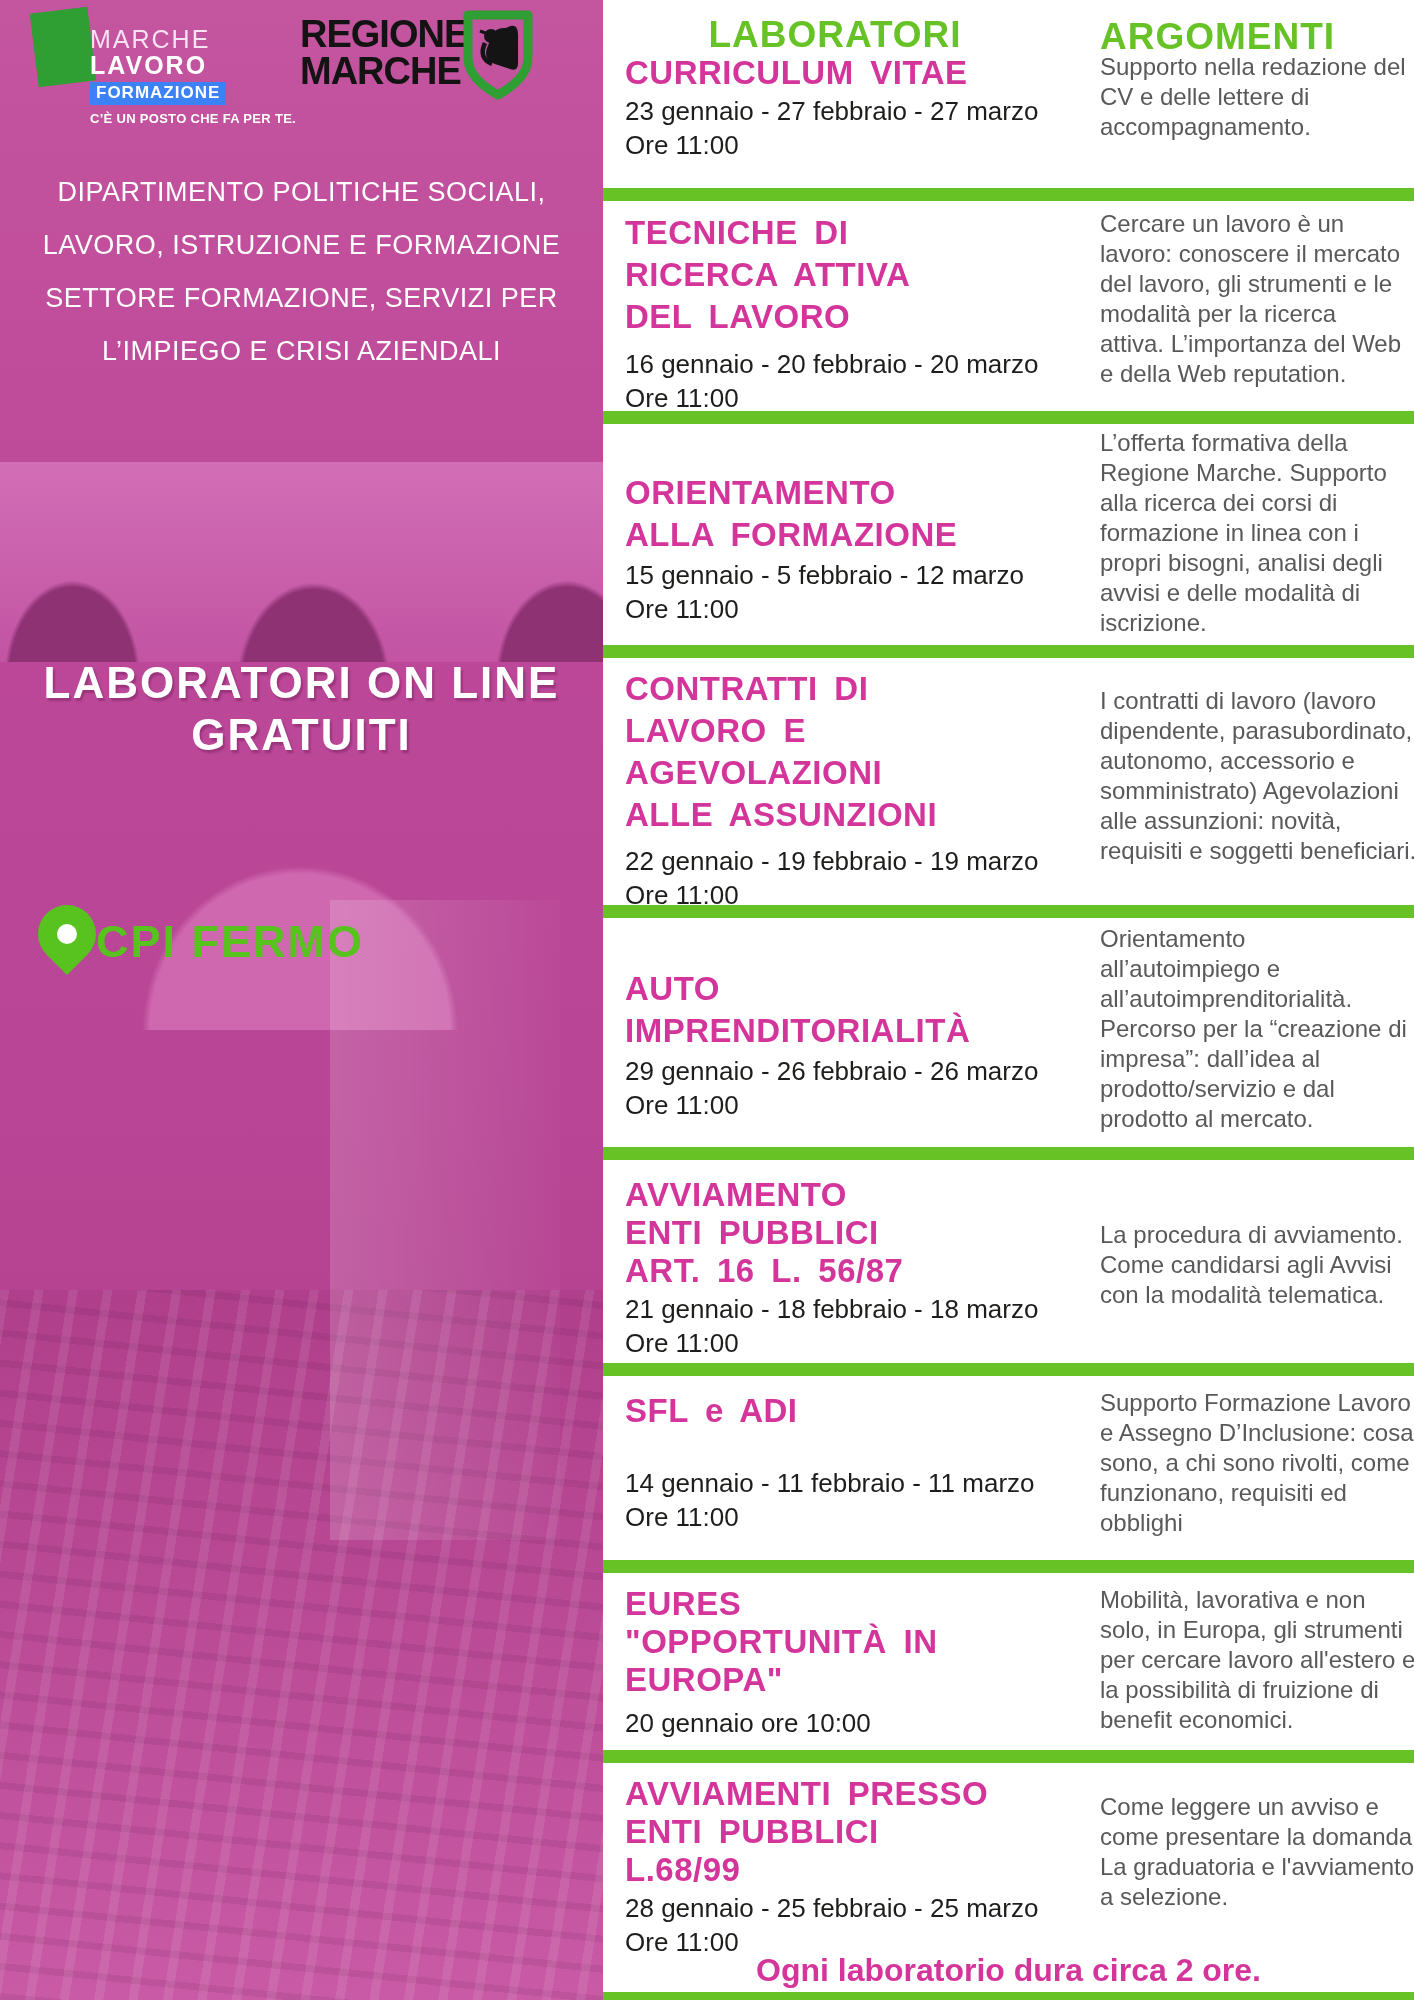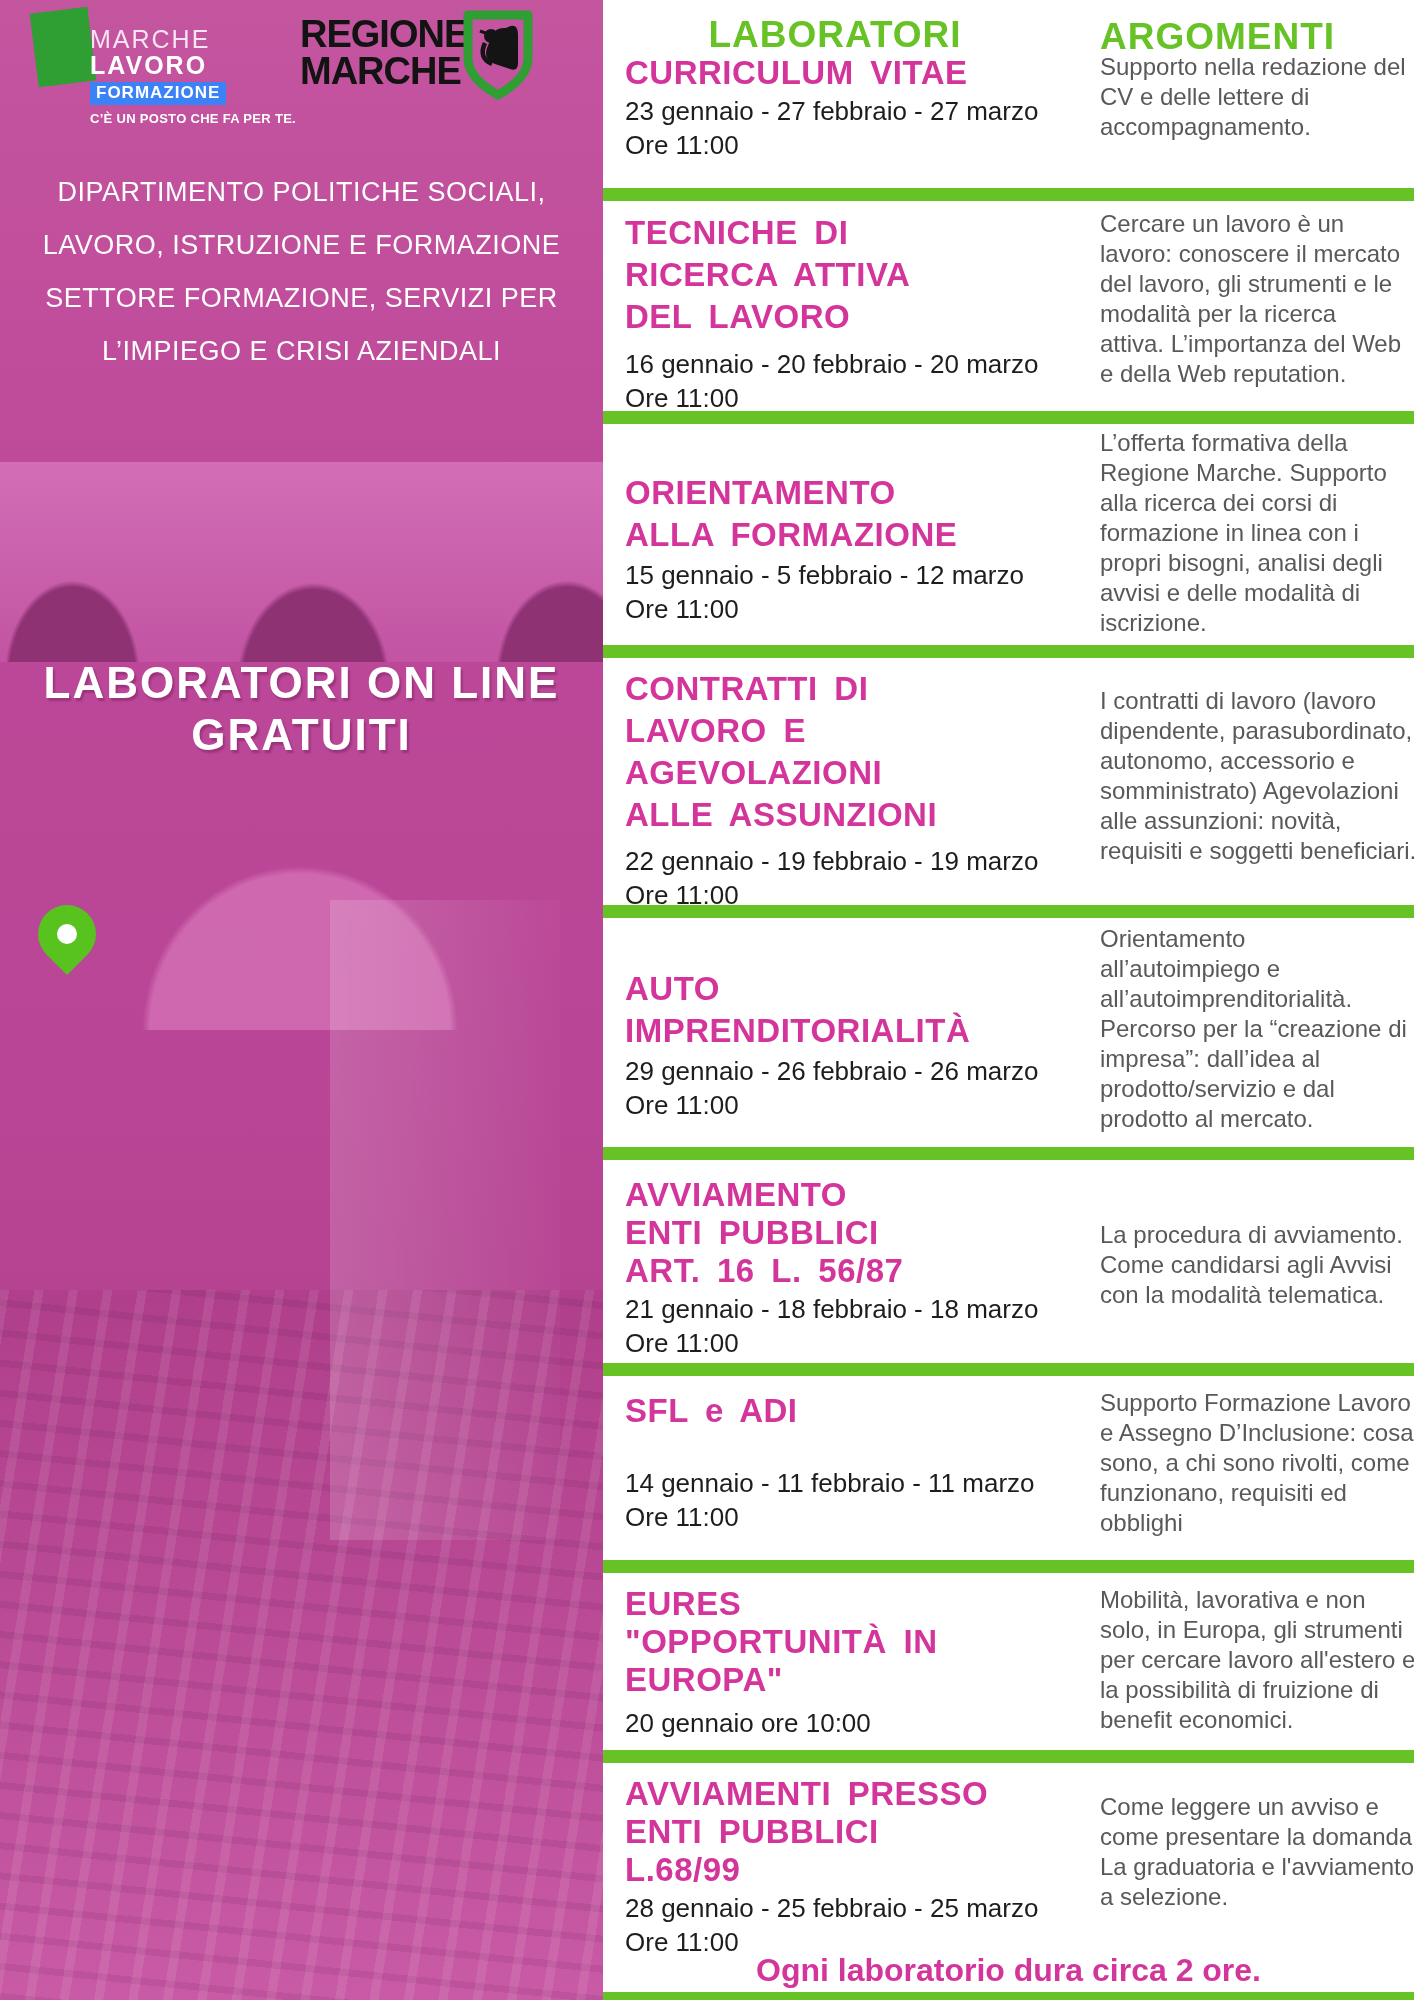--- a/index.html
+++ b/index.html
@@ -116,20 +116,21 @@
 
     <p class="dept">DIPARTIMENTO POLITICHE SOCIALI,
 LAVORO, ISTRUZIONE E FORMAZIONE
 SETTORE FORMAZIONE, SERVIZI PER
 L’IMPIEGO E CRISI AZIENDALI</p>
 
     <h1 class="main-title">LABORATORI ON LINE
 GRATUITI</h1>
 
     <div class="pin"></div>
+    <div class="location">CPI FERMO</div>
   </aside>
 
   <main>
     <div class="col-header lab">LABORATORI</div>
     <div class="col-header arg">ARGOMENTI</div>
 
     <section>
       <h2 class="w-title" style="top:52px">CURRICULUM VITAE</h2>
       <div class="w-dates" style="top:96px">23 gennaio - 27 febbraio - 27 marzo</div>
       <div class="w-time" style="top:130px">Ore 11:00</div>

